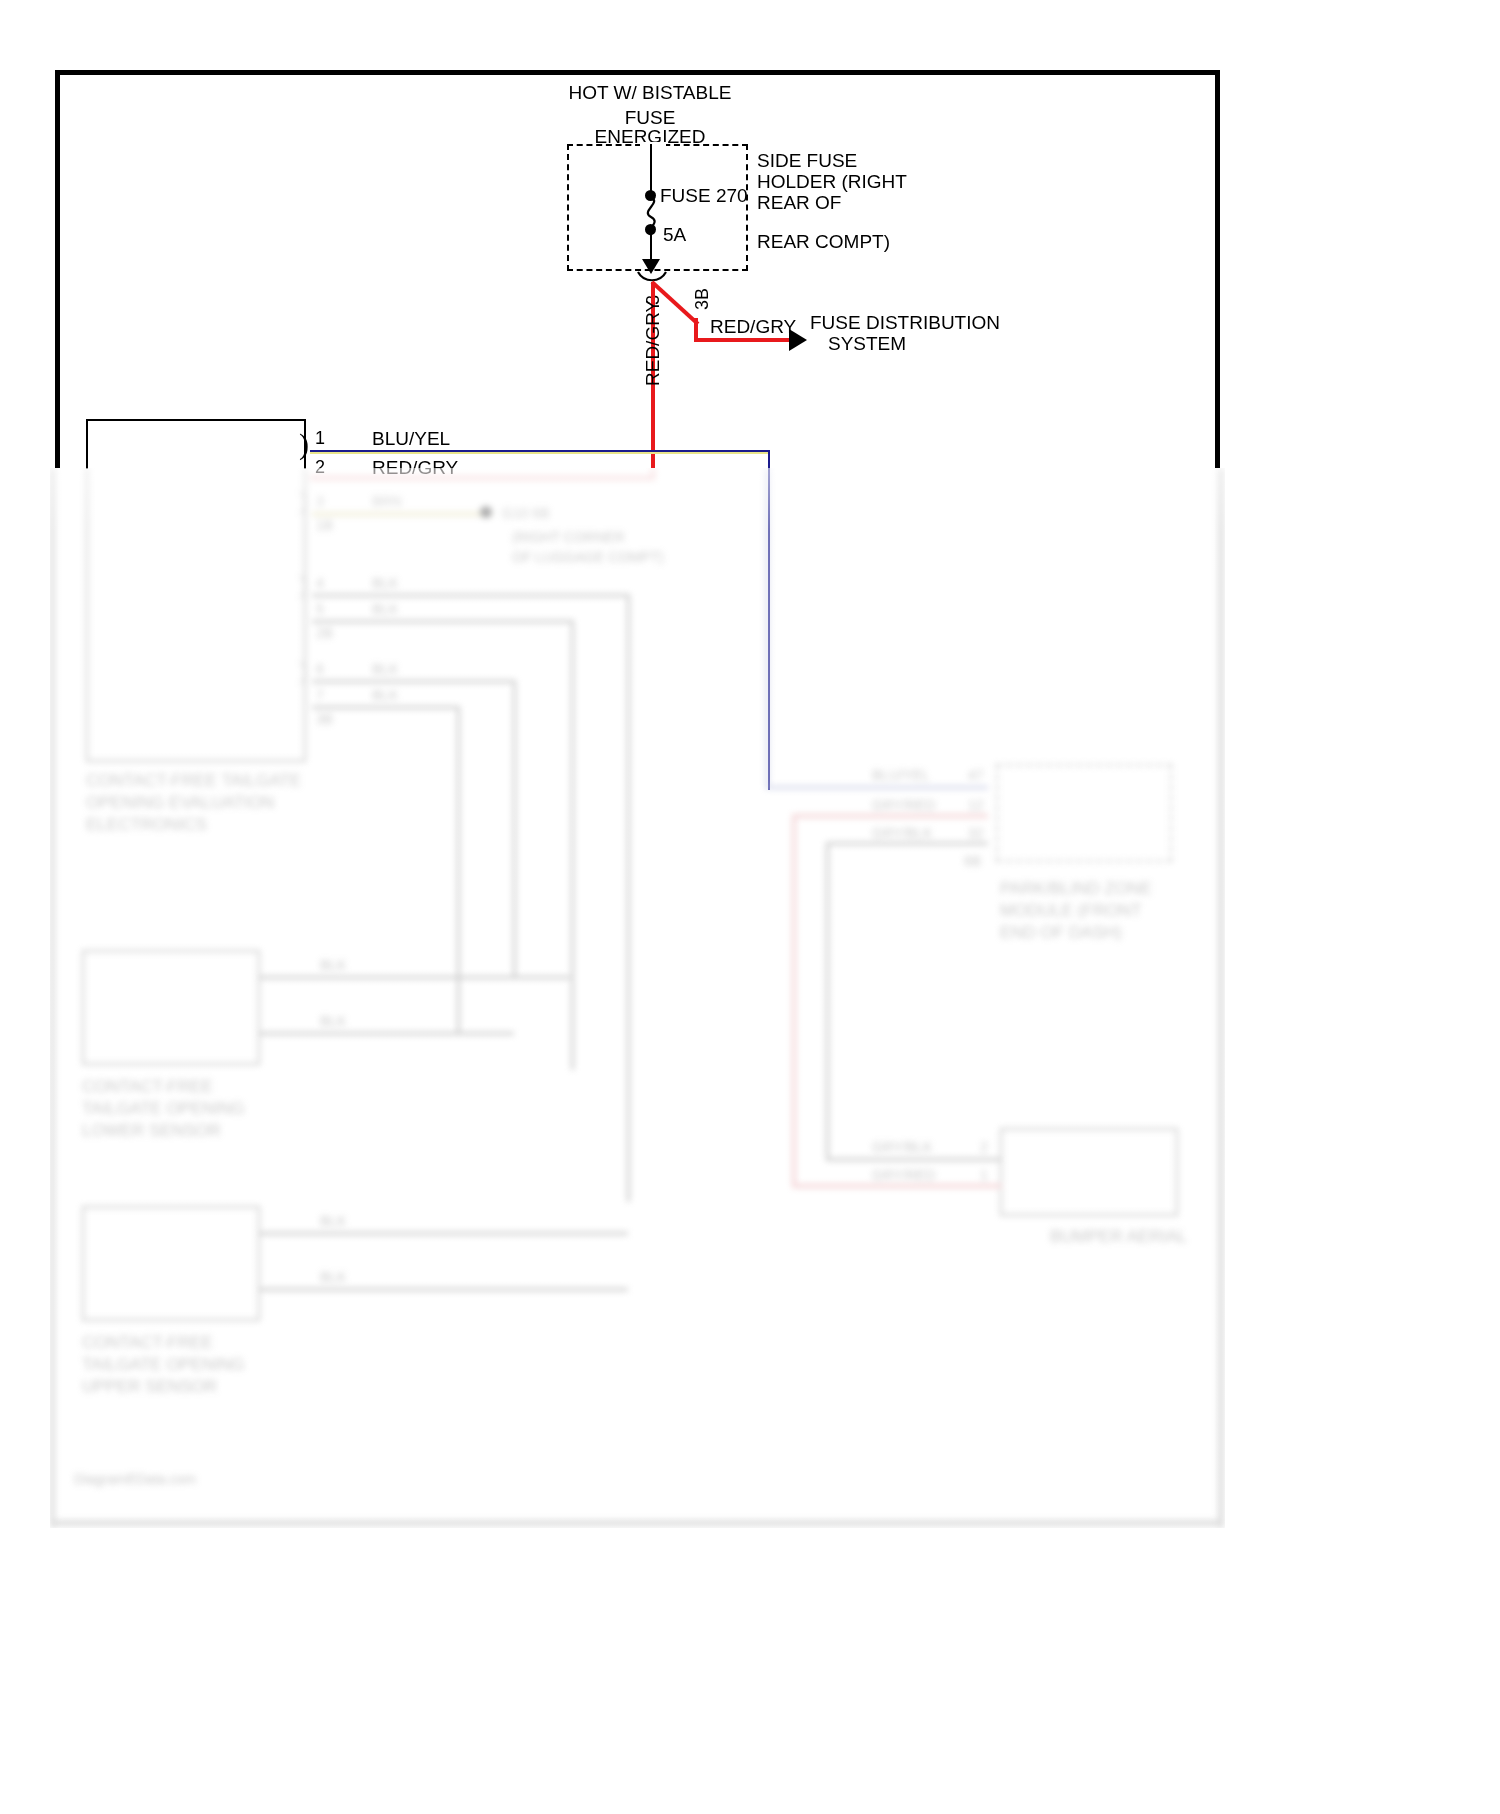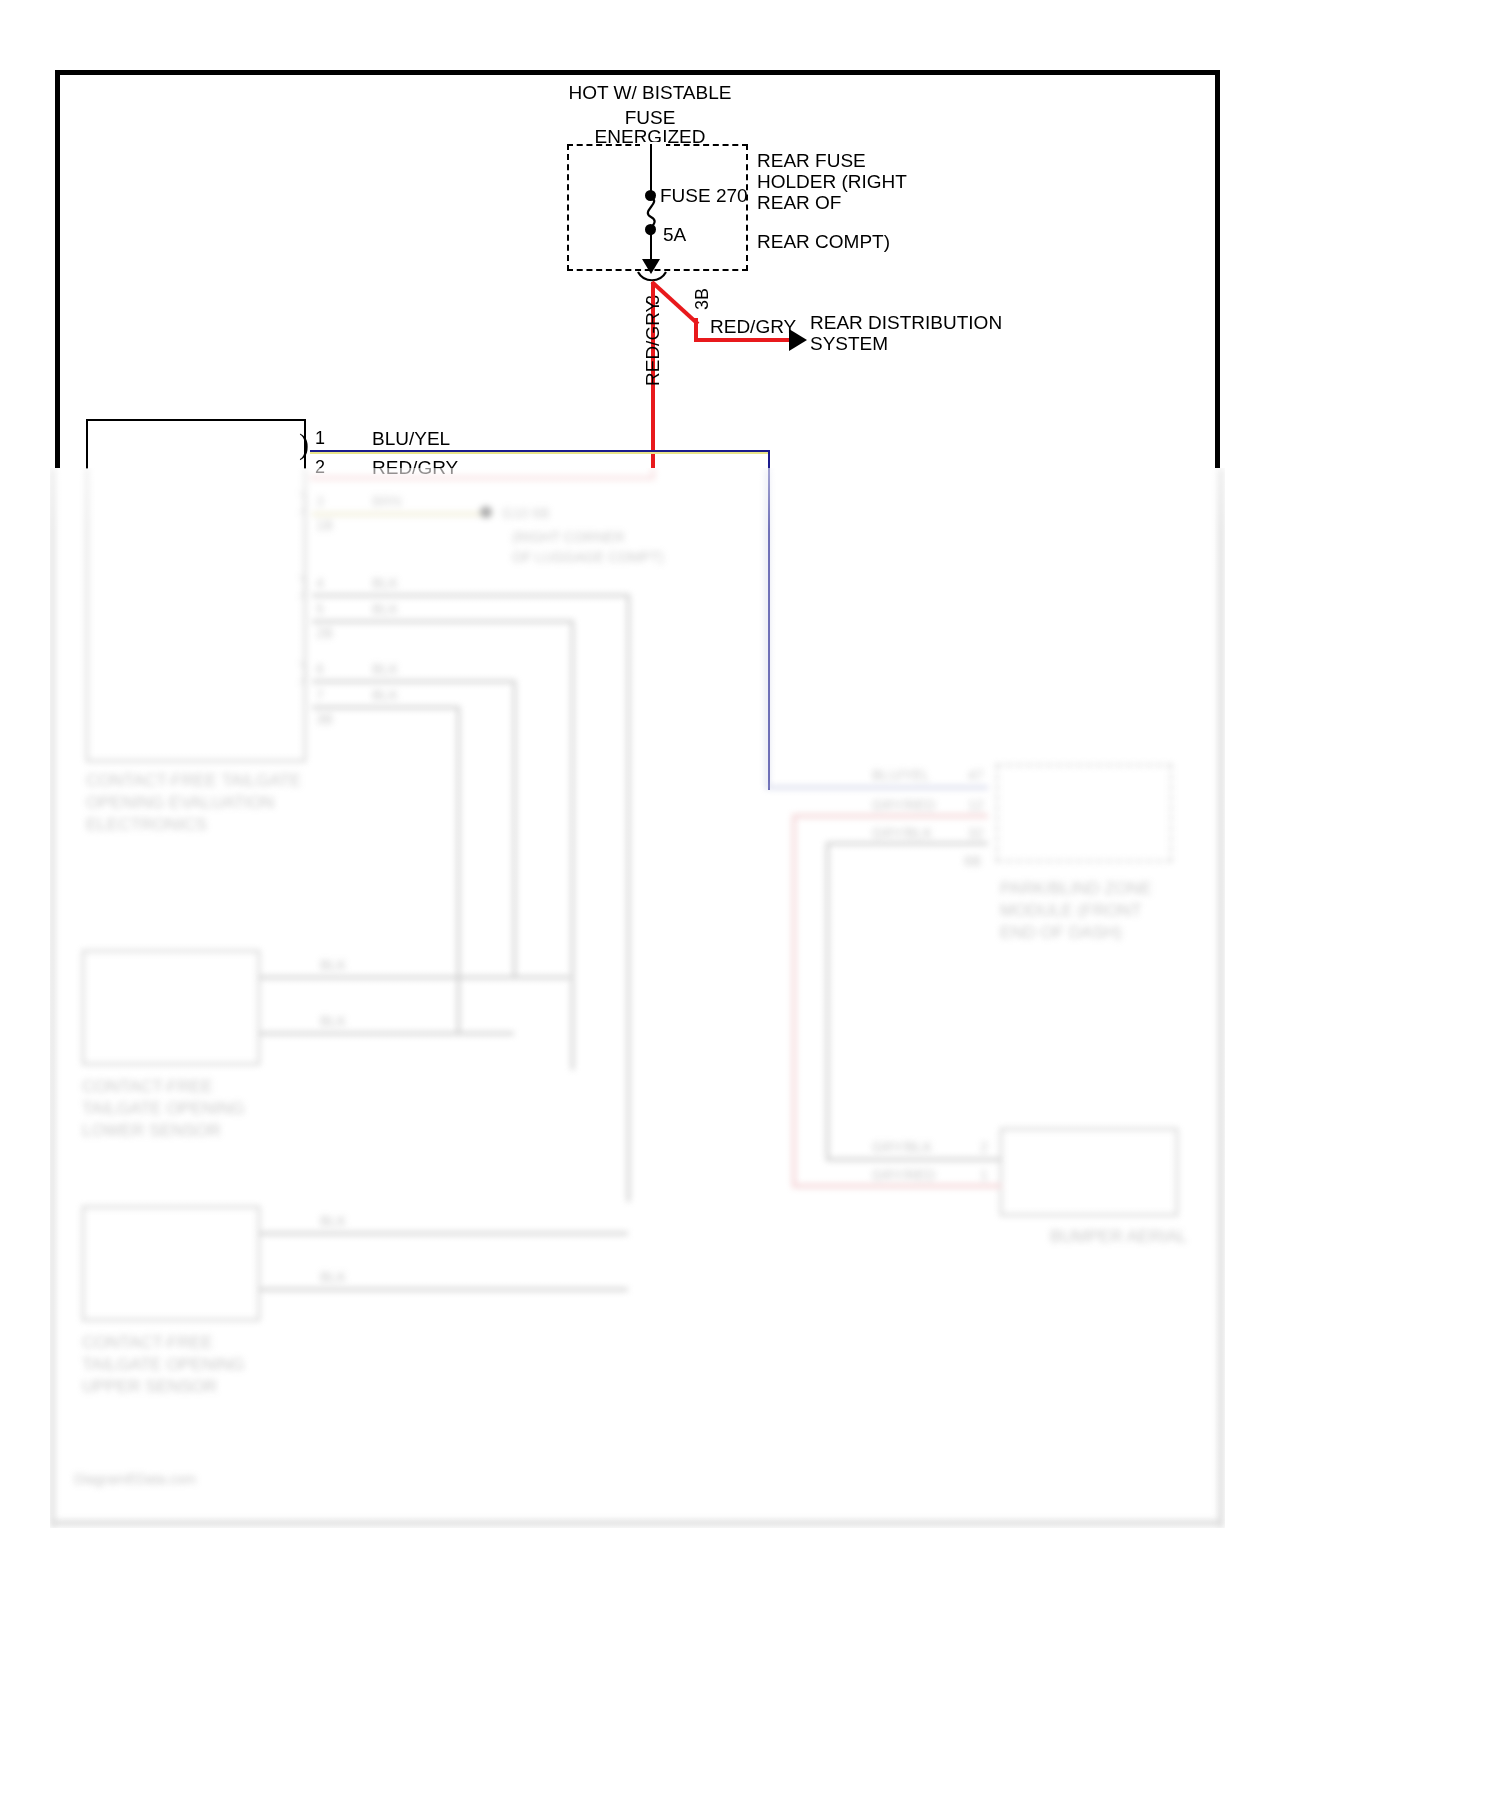--- a/index.html
+++ b/index.html
@@ -122,21 +122,21 @@
       <path d="M13,1 C24,7 2,15 13,21 C24,27 6,33 13,39" stroke="#000" stroke-width="2.2" fill="none"></path>
     </svg>
 
     <div class="dot" style="left:645px;top:224px;"></div>
     <div class="wire-v" style="left:650px;top:230px;height:35px;"></div>
     <div class="arrow-down" style="left:642px;top:259px;"></div>
 
     <div class="t" style="left:660px;top:183px;">FUSE 270</div>
     <div class="t" style="left:663px;top:222px;">5A</div>
 
-    <div class="t" style="left:757px;top:148px;">REAR FUSE</div>
+    <div class="t" style="left:757px;top:148px;">SIDE FUSE</div>
     <div class="t" style="left:757px;top:169px;">HOLDER (RIGHT</div>
     <div class="t" style="left:757px;top:190px;">REAR OF</div>
     <div class="t" style="left:757px;top:229px;">REAR COMPT)</div>
 
     <svg style="position:absolute;left:636px;top:270px;" width="32" height="18">
       <path d="M2,2 C8,13 24,13 30,2" stroke="#000" stroke-width="2.2" fill="none"></path>
     </svg>
 
     <div class="t small vert" style="left:641px;top:305px;transform:rotate(-90deg);">3</div>
     <div class="t small vert" style="left:690px;top:310px;transform:rotate(-90deg);">3B</div>
@@ -146,22 +146,22 @@
 
     <div class="rh" style="left:651px;top:282px;width:4px;"></div>
     <svg style="position:absolute;left:648px;top:280px;" width="60" height="62">
       <path d="M4,2 L50,44" stroke="#e8191c" stroke-width="4" fill="none"></path>
     </svg>
     <div class="rv" style="left:694px;top:318px;height:24px;"></div>
     <div class="rh" style="left:694px;top:338px;width:98px;"></div>
     <div class="arrow-right" style="left:789px;top:329px;"></div>
 
     <div class="t" style="left:710px;top:314px;">RED/GRY</div>
-    <div class="t" style="left:810px;top:310px;">REAR DISTRIBUTION</div>
-    <div class="t" style="left:810px;top:331px;">SYSTEM</div>
+    <div class="t" style="left:810px;top:310px;">FUSE DISTRIBUTION</div>
+    <div class="t" style="left:828px;top:331px;">SYSTEM</div>
 
     <div class="box" style="left:86px;top:419px;width:220px;height:50px;border-bottom:none;"></div>
 
     <div class="conn" style="left:299px;top:429px;">)</div>
 
     <div class="t small" style="left:315px;top:426px;">1</div>
     <div class="t" style="left:372px;top:426px;">BLU/YEL</div>
     <div class="bh" style="left:310px;top:450px;width:460px;"></div>
     <div class="yel-under" style="left:310px;top:452px;width:460px;"></div>
     <div class="bv" style="left:768px;top:450px;height:340px;"></div>

